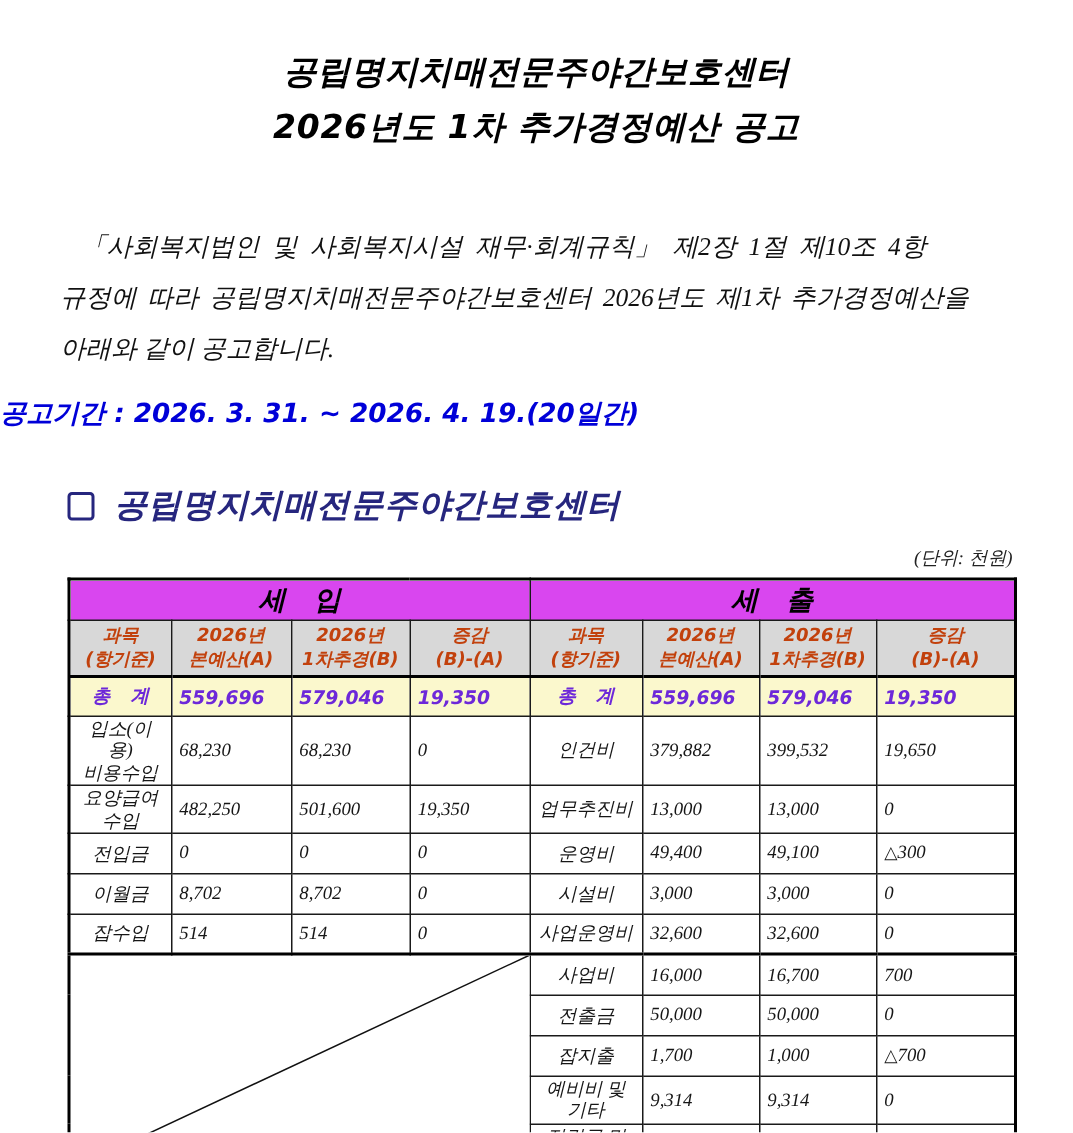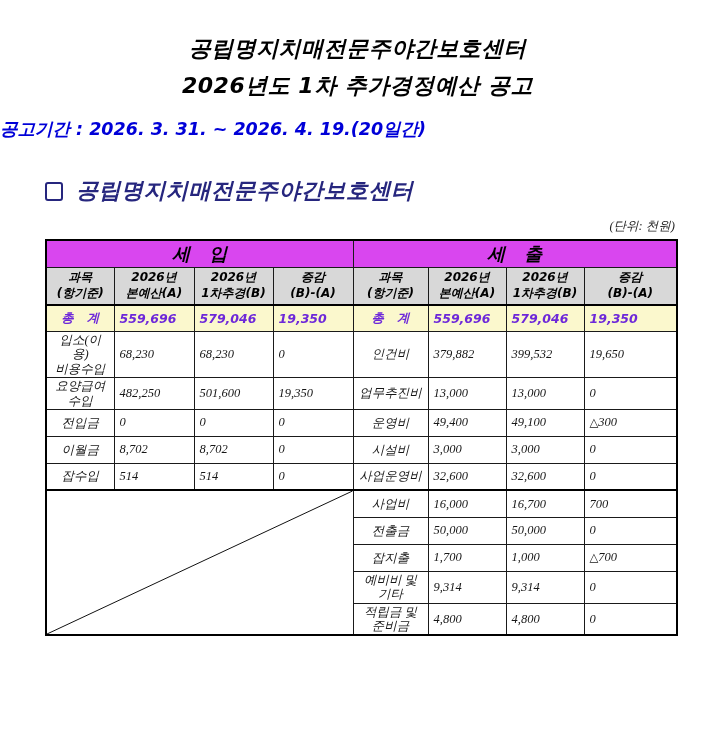--- a/index.html
+++ b/index.html
@@ -97,21 +97,21 @@
   tr.cols-row td {
     height: 37px;
     background: #d8d8d8;
     text-align: center;
     font-family: "DejaVu Sans", "Liberation Sans", sans-serif;
     font-weight: 700;
     font-size: 12px;
     line-height: 1.3;
     white-space: pre-line;
     border-bottom: 2.5px solid #000;
-    color: #000000;
+    color: #c2410c;
   }
   tr.total-row td {
     height: 27px;
     background: #fbf8cd;
     font-family: "DejaVu Sans", "Liberation Sans", sans-serif;
     font-weight: 800;
     font-size: 12.5px;
     color: #6d28d9;
   }
   tr.data-row td { height: 27px; background: #fff; }
@@ -140,20 +140,25 @@
 </head>
 <body>
 
 <div class="page">
 
   <div class="doc-title">
     <div>공립명지치매전문주야간보호센터</div>
     <div>2026년도 1차 추가경정예산 공고</div>
   </div>
 
+  <div class="body-par">
+    <div class="ln1">「사회복지법인 및 사회복지시설 재무·회계규칙」 제2장 1절 제10조 4항</div>
+    <div class="ln2">규정에 따라 공립명지치매전문주야간보호센터 2026년도 제1차 추가경정예산을</div>
+    <div class="ln3">아래와 같이 공고합니다.</div>
+  </div>
 
   <div class="notice-line">공고기간 : 2026. 3. 31. ~ 2026. 4. 19.(20일간)</div>
 
   <div class="section-head">
     <span class="checkbox-glyph"></span>
     <span class="section-title">공립명지치매전문주야간보호센터</span>
   </div>
 
   <div class="unit-note">(단위: 천원)</div>
 

